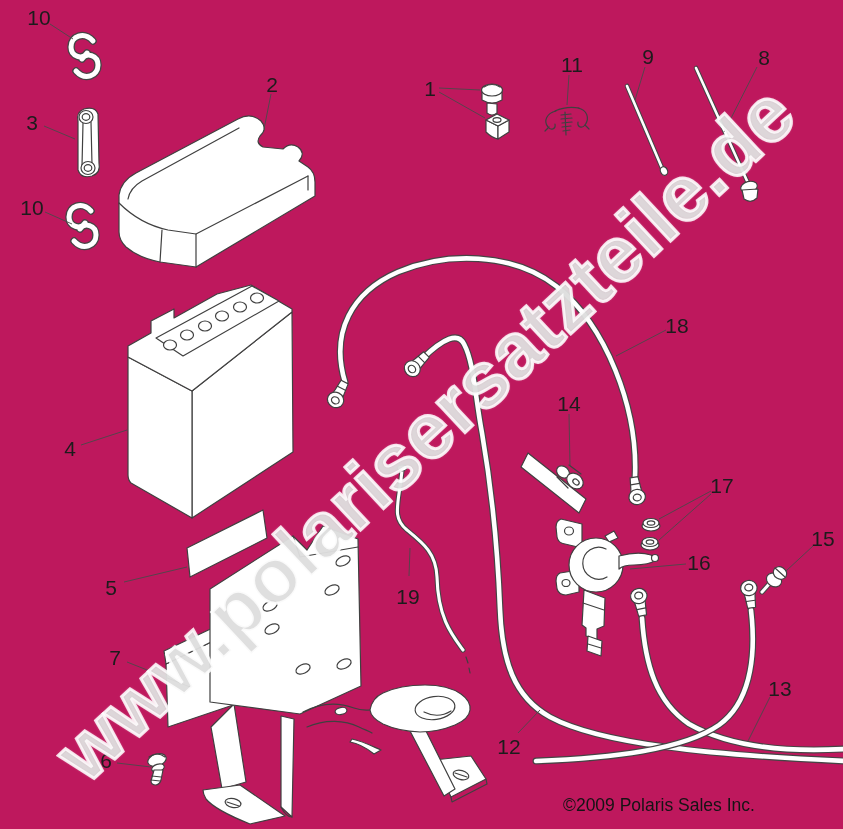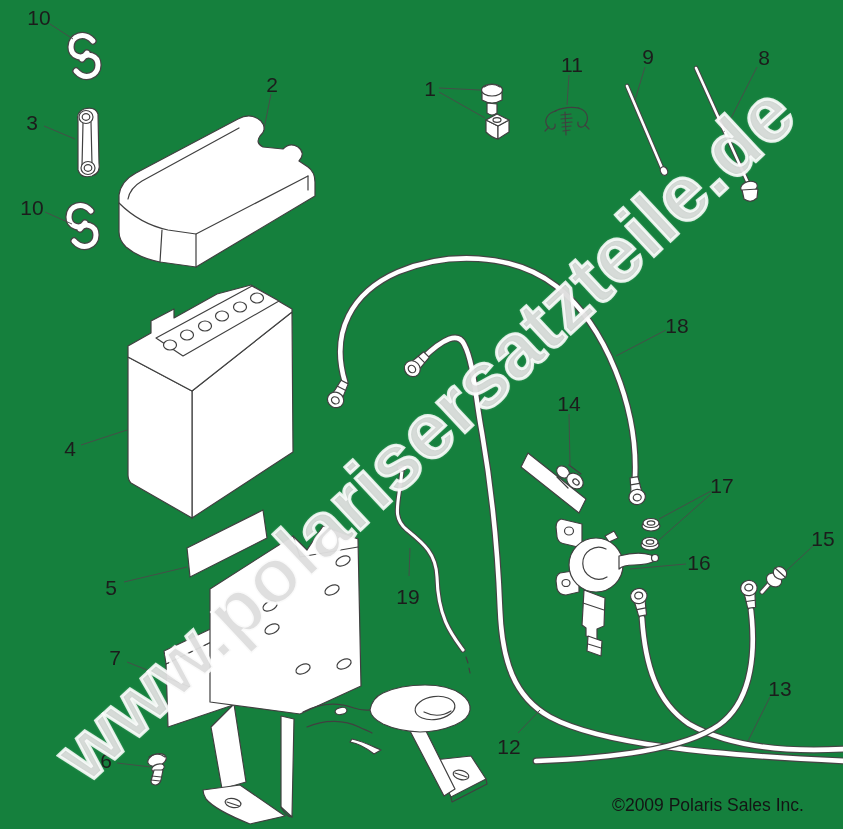--- a/index.html
+++ b/index.html
@@ -1,37 +1,37 @@
 <!DOCTYPE html>
 <html><head>
 <meta charset="utf-8">
 <style>
   html,body{margin:0;padding:0;background:#fff;}
-  .stage{position:relative;width:843px;height:829px;background:#15803d;overflow:hidden;
+  .stage{position:relative;width:843px;height:829px;background:#be185d;overflow:hidden;
          font-family:"Liberation Sans",sans-serif;}
   .stage svg{position:absolute;left:0;top:0;}
   
   .ln{fill:none;stroke:#404040;stroke-width:1.2;stroke-linecap:round;stroke-linejoin:round;}
   .fw{fill:#ffffff;stroke:#404040;stroke-width:1.2;stroke-linejoin:round;}
   .cable-o{fill:none;stroke:#454545;stroke-width:7;stroke-linecap:round;}
   .cable-i{fill:none;stroke:#ffffff;stroke-width:4.6;stroke-linecap:round;}
   .tube-o{fill:none;stroke:#454545;stroke-width:5.2;stroke-linecap:round;}
   .tube-i{fill:none;stroke:#ffffff;stroke-width:3.1;stroke-linecap:round;}
   .rod-o{fill:none;stroke:#454545;stroke-width:4.6;stroke-linecap:round;}
   .rod-i{fill:none;stroke:#ffffff;stroke-width:2.6;stroke-linecap:round;}
   .shook-o{fill:none;stroke:#454545;stroke-width:7.6;stroke-linecap:round;}
   .shook-i{fill:none;stroke:#ffffff;stroke-width:5;stroke-linecap:round;}
   .callout-text{font-family:"Liberation Sans",sans-serif;font-size:21px;fill:#1c1c1c;}
   .leader{stroke:#4a4a4a;stroke-width:0.9;fill:none;}
   .watermark{position:absolute;left:-145px;top:368px;width:1140px;height:130px;line-height:130px;
              text-align:center;transform:rotate(-43deg);font-weight:bold;font-size:78px;
              letter-spacing:1px;white-space:nowrap;color:rgba(203,203,203,0.62);
              -webkit-text-stroke:3px rgba(255,255,255,0.85);
              text-shadow:0 0 3px rgba(255,255,255,0.9);pointer-events:none;z-index:5;}
-  .copyright{position:absolute;left:612px;top:795px;font-size:17.5px;color:#141414;z-index:6;}
+  .copyright{position:absolute;left:563px;top:795px;font-size:17.5px;color:#141414;z-index:6;}
 </style>
 </head>
 <body>
 
 <div class="stage">
 
 <svg width="843" height="829" viewBox="0 0 843 829" xmlns="http://www.w3.org/2000/svg">
 
   <defs>
     <g id="shook">

